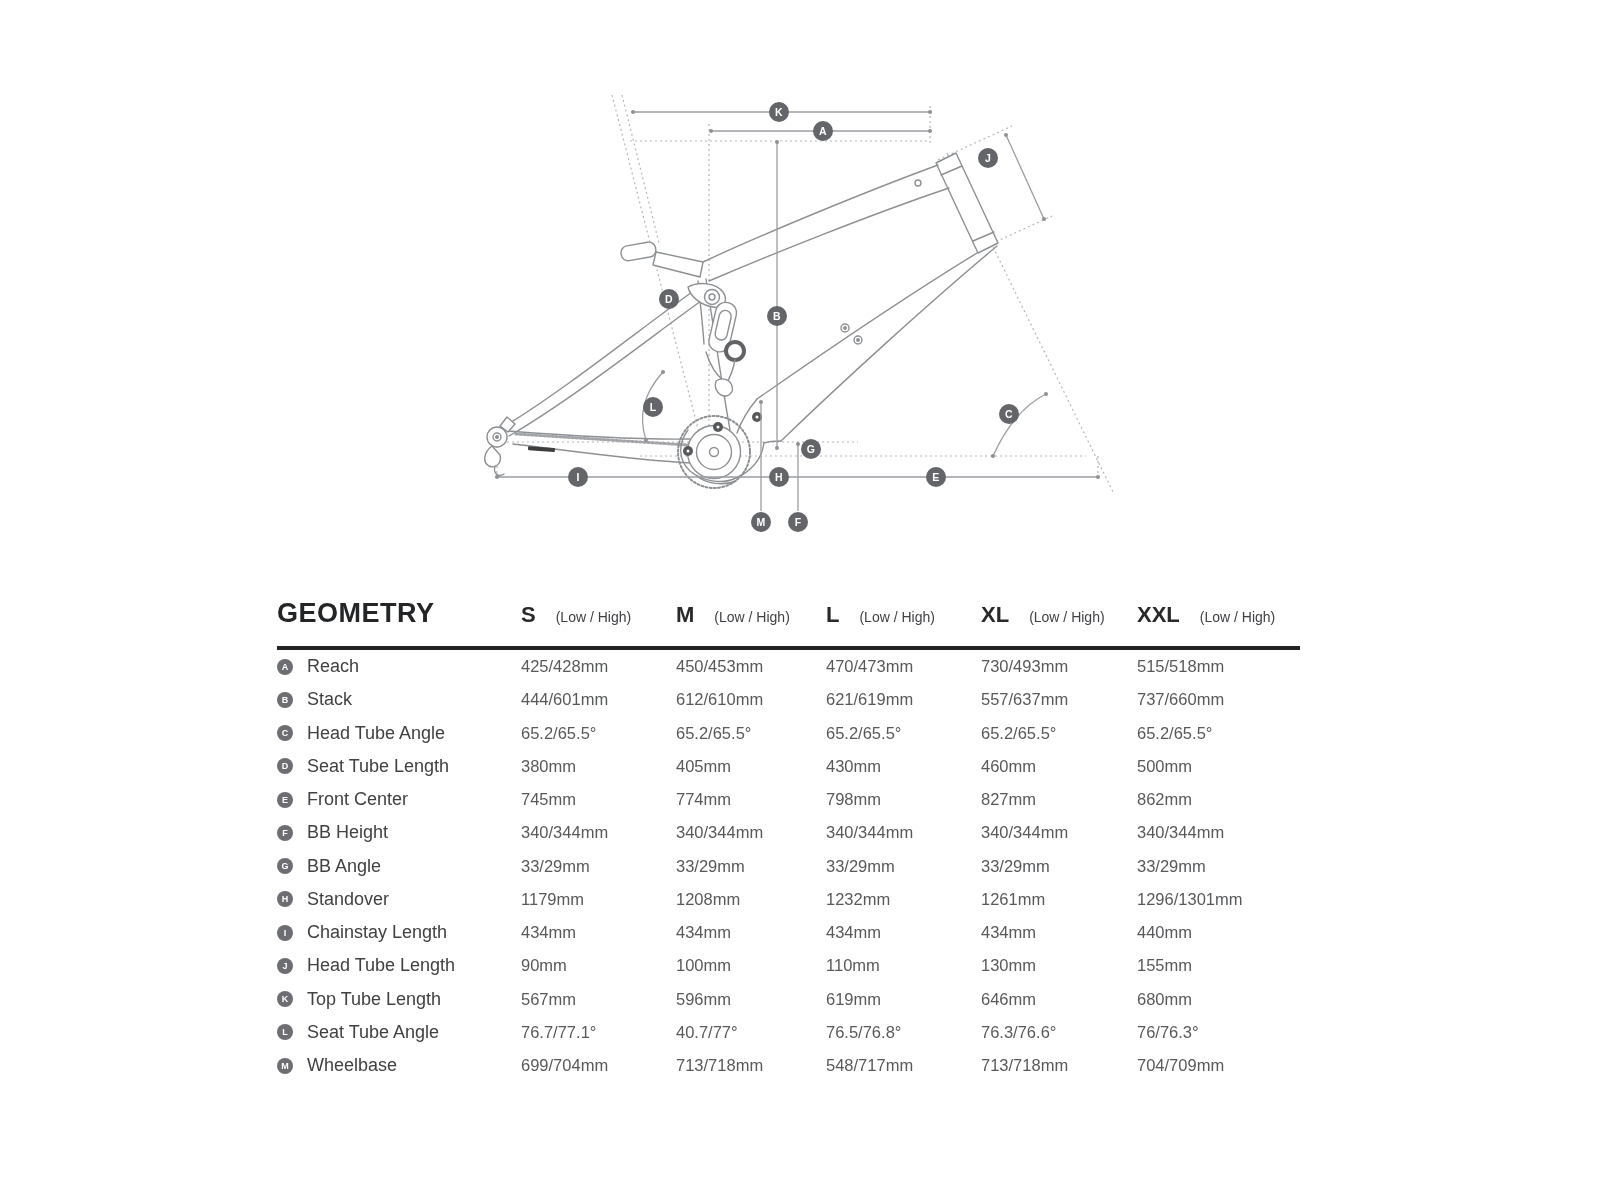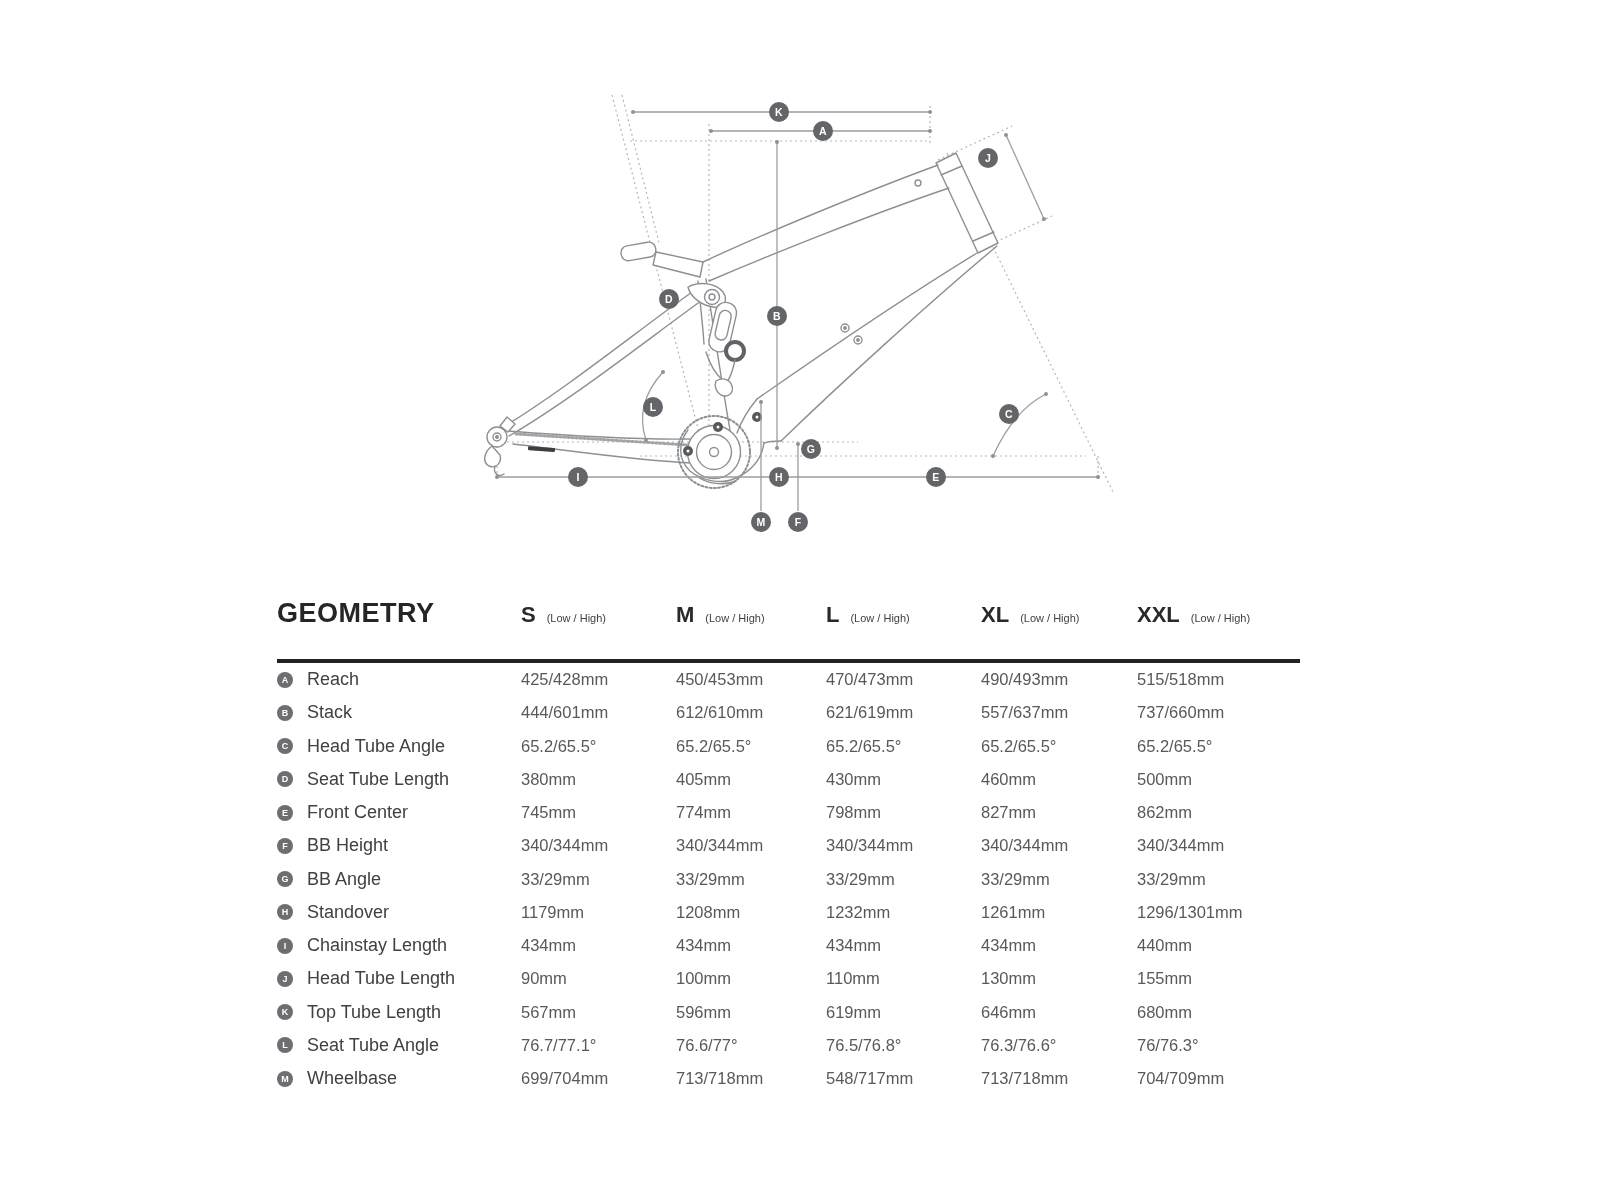--- a/index.html
+++ b/index.html
@@ -14,25 +14,25 @@
     background:#636569;color:#fff;font-size:10.5px;font-weight:bold;
     display:flex;align-items:center;justify-content:center;
     transform:translate(-50%,-50%);letter-spacing:.3px;
   }
   
   .geo-table{position:absolute;left:277px;top:598px;width:1023px}
   .header-grid,.row{
     display:grid;
     grid-template-columns:244px 155px 150px 155px 156px 163px;
   }
-  .header-grid{align-items:baseline;padding-bottom:30px;border-bottom:4px solid #232323}
+  .header-grid{align-items:baseline;padding-bottom:17px;border-bottom:4px solid #232323}
   .title{font-size:27px;line-height:31px;font-weight:800;color:#232527;letter-spacing:.5px}
   .col-head{white-space:nowrap}
   .col-head .size{font-size:22px;font-weight:700;color:#27292b}
-  .col-head .sub{font-size:11px;font-weight:400;color:#3f4144;margin-left:11px}
+  .col-head .sub{font-size:14px;font-weight:400;color:#3f4144;margin-left:20px}
   .row{height:33.25px;align-items:center}
   .row-label{display:flex;align-items:center;gap:14px}
   .badge{
     width:16px;height:16px;border-radius:50%;background:#6d6e71;color:#fff;
     font-size:9px;font-weight:700;display:flex;align-items:center;justify-content:center;flex:none;
   }
   .lbl{font-size:18px;color:#414042}
   .cell{font-size:16.5px;color:#58595b;white-space:nowrap}
 </style>
 </head>
@@ -183,21 +183,21 @@
     </div>
   <div id="table-body">
       <div class="row">
         <div class="row-label">
           <span class="badge">A</span>
           <span class="lbl">Reach</span>
         </div>
         <div class="cell">425/428mm</div>
         <div class="cell">450/453mm</div>
         <div class="cell">470/473mm</div>
-        <div class="cell">490/493mm</div>
+        <div class="cell">730/493mm</div>
         <div class="cell">515/518mm</div>
       </div>
       <div class="row">
         <div class="row-label">
           <span class="badge">B</span>
           <span class="lbl">Stack</span>
         </div>
         <div class="cell">444/601mm</div>
         <div class="cell">612/610mm</div>
         <div class="cell">621/619mm</div>
@@ -302,21 +302,21 @@
         <div class="cell">619mm</div>
         <div class="cell">646mm</div>
         <div class="cell">680mm</div>
       </div>
       <div class="row">
         <div class="row-label">
           <span class="badge">L</span>
           <span class="lbl">Seat Tube Angle</span>
         </div>
         <div class="cell">76.7/77.1°</div>
-        <div class="cell">76.6/77°</div>
+        <div class="cell">40.7/77°</div>
         <div class="cell">76.5/76.8°</div>
         <div class="cell">76.3/76.6°</div>
         <div class="cell">76/76.3°</div>
       </div>
       <div class="row">
         <div class="row-label">
           <span class="badge">M</span>
           <span class="lbl">Wheelbase</span>
         </div>
         <div class="cell">699/704mm</div>

